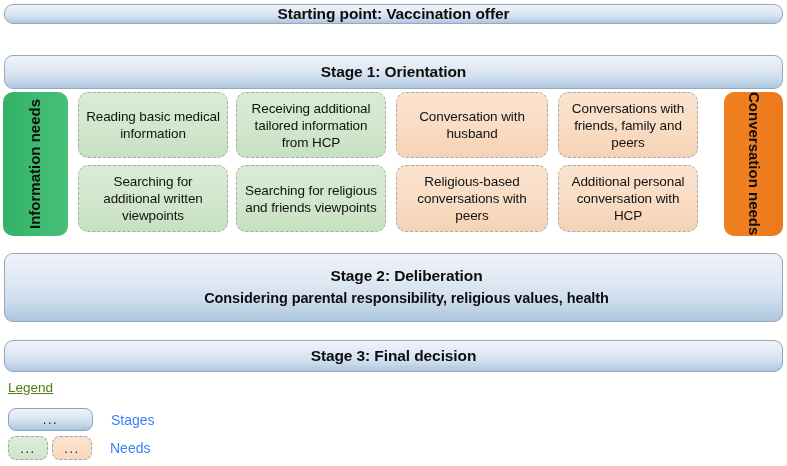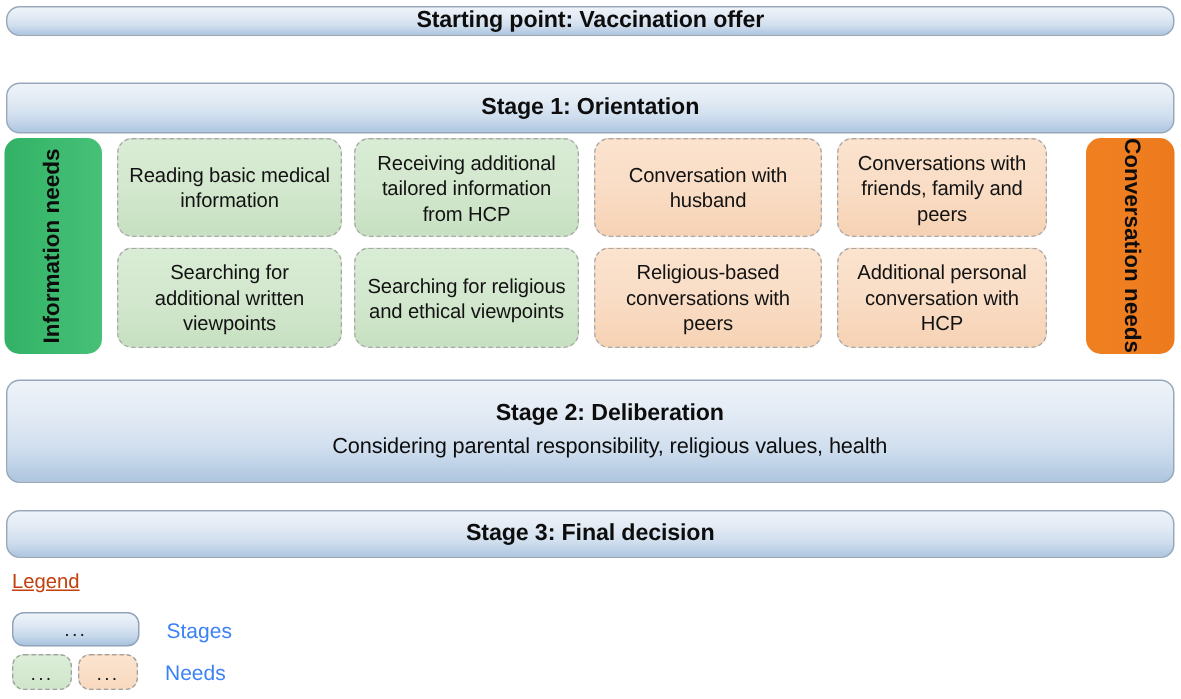--- a/index.html
+++ b/index.html
@@ -29,21 +29,21 @@
     text-align: center;
     color: #0d0d0d;
   }
   .stage .title {
     font-weight: bold;
     font-size: 15.5px;
     line-height: 1.15;
     letter-spacing: -0.1px;
   }
   .stage .subtitle {
-    font-weight: normal;
+    font-weight: bold;
     font-size: 14.5px;
     line-height: 1.2;
     margin-top: 5px;
     letter-spacing: -0.1px;
   }
 
   #stage-start { left: 4px; top: 4px;   width: 779px; height: 20px; }
   #stage-1     { left: 4px; top: 55px;  width: 779px; height: 34px; }
   #stage-2     { left: 4px; top: 253px; width: 779px; height: 69px; padding-left: 26px; }
   #stage-3     { left: 4px; top: 340px; width: 779px; height: 32px; }
@@ -112,21 +112,21 @@
   
   #legend {
     position: absolute;
     left: 6px;
     top: 381px;
     width: 280px;
     height: 84px;
   }
   #legend-title {
     font-size: 13.5px;
-    color: #c2410c;
+    color: #4d7c0f;
     text-decoration: underline;
     line-height: 1;
     margin-left: 2px;
   }
   .legend-row {
     position: absolute;
     display: flex;
     align-items: center;
   }
   #legend-row-stages { left: 2px; top: 27px; }
@@ -178,21 +178,21 @@
   <span class="vtext">Information needs</span>
 </div>
 
 <div class="side-label" id="side-conversation">
   <span class="vtext">Conversation needs</span>
 </div>
 
 <div class="need info c1 r1">Reading basic medical information</div>
 <div class="need info c2 r1">Receiving additional tailored information from HCP</div>
 <div class="need info c1 r2">Searching for additional written viewpoints</div>
-<div class="need info c2 r2">Searching for religious and ethical viewpoints</div>
+<div class="need info c2 r2">Searching for religious and friends viewpoints</div>
 
 <div class="need conv c3 r1">Conversation with husband</div>
 <div class="need conv c4 r1">Conversations with friends, family and peers</div>
 <div class="need conv c3 r2">Religious-based conversations with peers</div>
 <div class="need conv c4 r2">Additional personal conversation with HCP</div>
 
 <div class="stage" id="stage-2">
   <div class="title">Stage 2: Deliberation</div>
   <div class="subtitle">Considering parental responsibility, religious values, health</div>
 </div>

